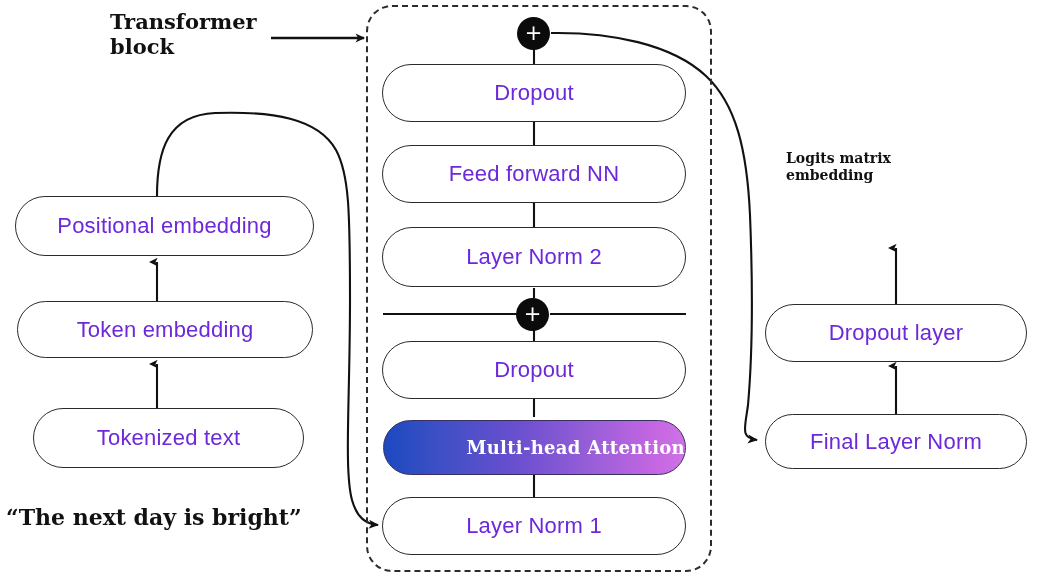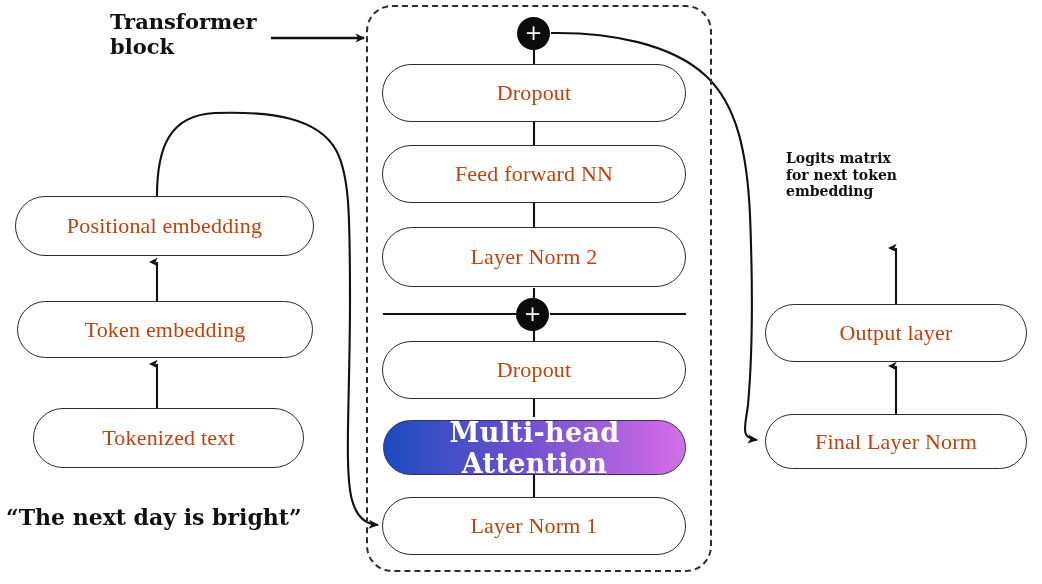--- a/index.html
+++ b/index.html
@@ -29,33 +29,33 @@
   .node {
     position: absolute;
     box-sizing: border-box;
     border: 1.6px solid #2b2b2b;
     border-radius: 999px;
     background: #ffffff;
     display: flex;
     align-items: center;
     justify-content: center;
     text-align: center;
-    font-family: Liberation Serif, serif;
+    font-family: Liberation Sans, sans-serif;
     font-size: 22px;
-    color: #c2410c;
+    color: #6d28d9;
     letter-spacing: 0.2px;
     z-index: 3;
   }
   .node-attn {
     border: 1.6px solid #3a2f63;
     background: linear-gradient(90deg, #1b49c0 0%, #3a4fc4 16%, #6a4fcf 44%, #9a5fd8 70%, #c566e2 90%, #cd73e6 100%);
     color: #ffffff;
     font-family: "DejaVu Serif", serif;
     font-weight: bold;
-    font-size: 27px;
+    font-size: 18px;
     letter-spacing: 0.3px;
     justify-content: flex-end;
   }
   .plus {
     position: absolute;
     box-sizing: border-box;
     width: 33px;
     height: 33px;
     border-radius: 50%;
     background: #0b0b0b;
@@ -193,25 +193,24 @@
   <div class="node node-attn" style="left:383px; top:420px; width:303px; height:55px;">
     <span>Multi-head Attention</span>
   </div>
 
   <div class="node" style="left:382px; top:497px; width:304px; height:58px;">
     <span>Layer Norm 1</span>
   </div>
 
   <div class="caption" style="left:786px; top:150px; width:220px; font-size:14px;">
     <div>Logits matrix</div>
-    <div>for next token</div>
     <div>embedding</div>
   </div>
 
   <div class="node" style="left:765px; top:304px; width:262px; height:58px;">
-    <span>Output layer</span>
+    <span>Dropout layer</span>
   </div>
 
   <div class="node" style="left:765px; top:414px; width:262px; height:55px;">
     <span>Final Layer Norm</span>
   </div>
 
 </div>
 
 </body></html>

